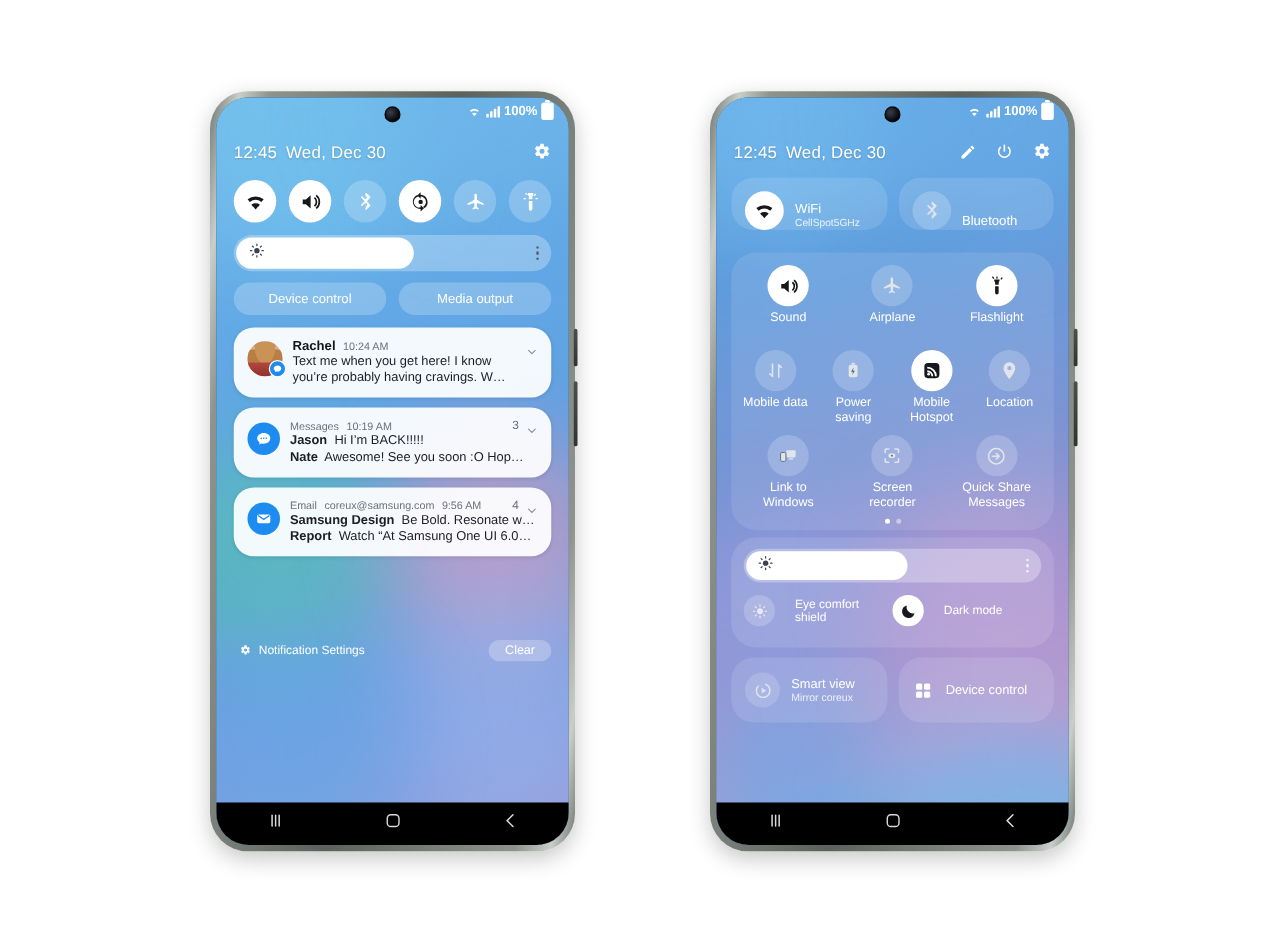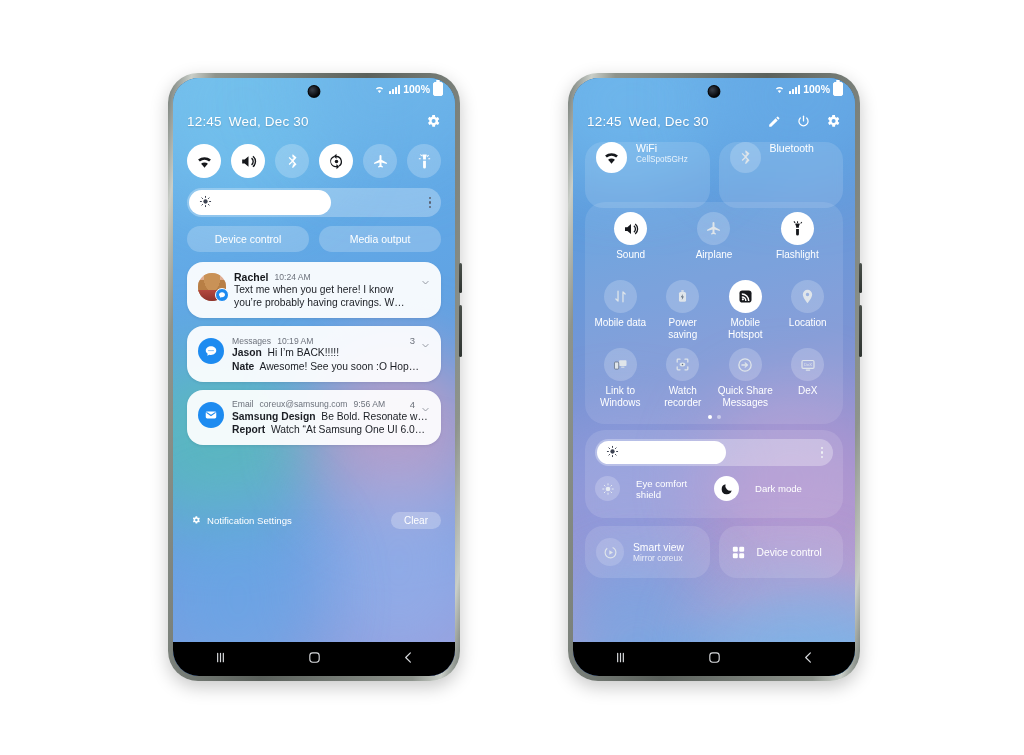--- a/index.html
+++ b/index.html
@@ -131,21 +131,21 @@
         overflow:hidden;text-overflow:clip;}
   .line b{font-weight:bold;}
 
   .nfoot{position:absolute;left:18px;right:14px;top:432px;height:20px;z-index:5;
          display:flex;align-items:center;color:#fff;font-size:9.6px;gap:6px;}
   .clearbtn{margin-left:auto;background:rgba(255,255,255,.25);border-radius:11px;
             padding:3px 13px;font-size:10px;color:#fff;}
 
   
   .r-conn{position:absolute;top:64px;left:12px;right:12px;z-index:5;display:flex;gap:9px;}
-  .conn{flex:1;height:66px;border-radius:18px;display:flex;align-items:flex-start;
+  .conn{flex:1;height:42px;border-radius:18px;display:flex;align-items:flex-end;
         padding:0 11px;box-sizing:border-box;gap:9px;
         background:rgba(255,255,255,.13);backdrop-filter:blur(4px);}
   .conn .cc{width:31px;height:31px;border-radius:50%;display:flex;align-items:center;justify-content:center;flex:0 0 31px;}
   .conn .t1{color:#fff;font-size:10.5px;line-height:1.25;}
   .conn .t2{color:rgba(255,255,255,.82);font-size:8.2px;line-height:1.25;}
 
   .r-grid{position:absolute;top:124px;left:12px;right:12px;height:222px;z-index:5;
           background:rgba(255,255,255,.10);border-radius:20px;padding:10px 4px 6px;
           box-sizing:border-box;}
   .grow{display:flex;}
@@ -571,40 +571,30 @@
           <div class="gcell">
             <span class="gcircle dim-circ">
               <svg width="17" height="17" viewBox="0 0 24 24">
                   <g fill="none" stroke="#dfe5ea" stroke-width="1.8" stroke-linecap="round">
                     <path d="M4.5 8.5v-3a1 1 0 0 1 1-1h3M19.5 8.5v-3a1 1 0 0 0-1-1h-3M4.5 15.5v3a1 1 0 0 0 1 1h3M19.5 15.5v3a1 1 0 0 1-1 1h-3"></path>
                   </g>
                   <ellipse cx="12" cy="12" rx="4" ry="2.8" fill="#dfe5ea"></ellipse>
                   <circle cx="12" cy="12" r="1.1" fill="#5a6878"></circle>
                 </svg>
             </span>
-            <span class="glabel">Watch recorder</span>
+            <span class="glabel">Screen recorder</span>
           </div>
           <div class="gcell">
             <span class="gcircle dim-circ">
               <svg width="18" height="18" viewBox="0 0 24 24">
                   <circle cx="12" cy="12" r="8.2" fill="none" stroke="#dfe5ea" stroke-width="1.7"></circle>
                   <path d="M7.8 12h6.6M12.2 9.2l3 2.8-3 2.8" fill="none" stroke="#dfe5ea" stroke-width="1.7" stroke-linecap="round" stroke-linejoin="round"></path>
                 </svg>
             </span>
             <span class="glabel">Quick Share Messages</span>
-          </div>
-          <div class="gcell">
-            <span class="gcircle dim-circ">
-              <svg width="18" height="18" viewBox="0 0 24 24">
-                  <rect x="4" y="6" width="16" height="10.5" rx="1.6" fill="none" stroke="#dfe5ea" stroke-width="1.6"></rect>
-                  <rect x="9" y="18" width="6" height="1.5" rx=".7" fill="#dfe5ea"></rect>
-                  <text x="12" y="13.3" font-size="5.6" fill="#dfe5ea" text-anchor="middle" font-family="Liberation Sans, sans-serif">DeX</text>
-                </svg>
-            </span>
-            <span class="glabel">DeX</span>
           </div>
         </div>
 
         <div class="pagedots">
           <i class="act"></i>
           <i></i>
         </div>
       </div>
 
       <div class="r-bright-card">

